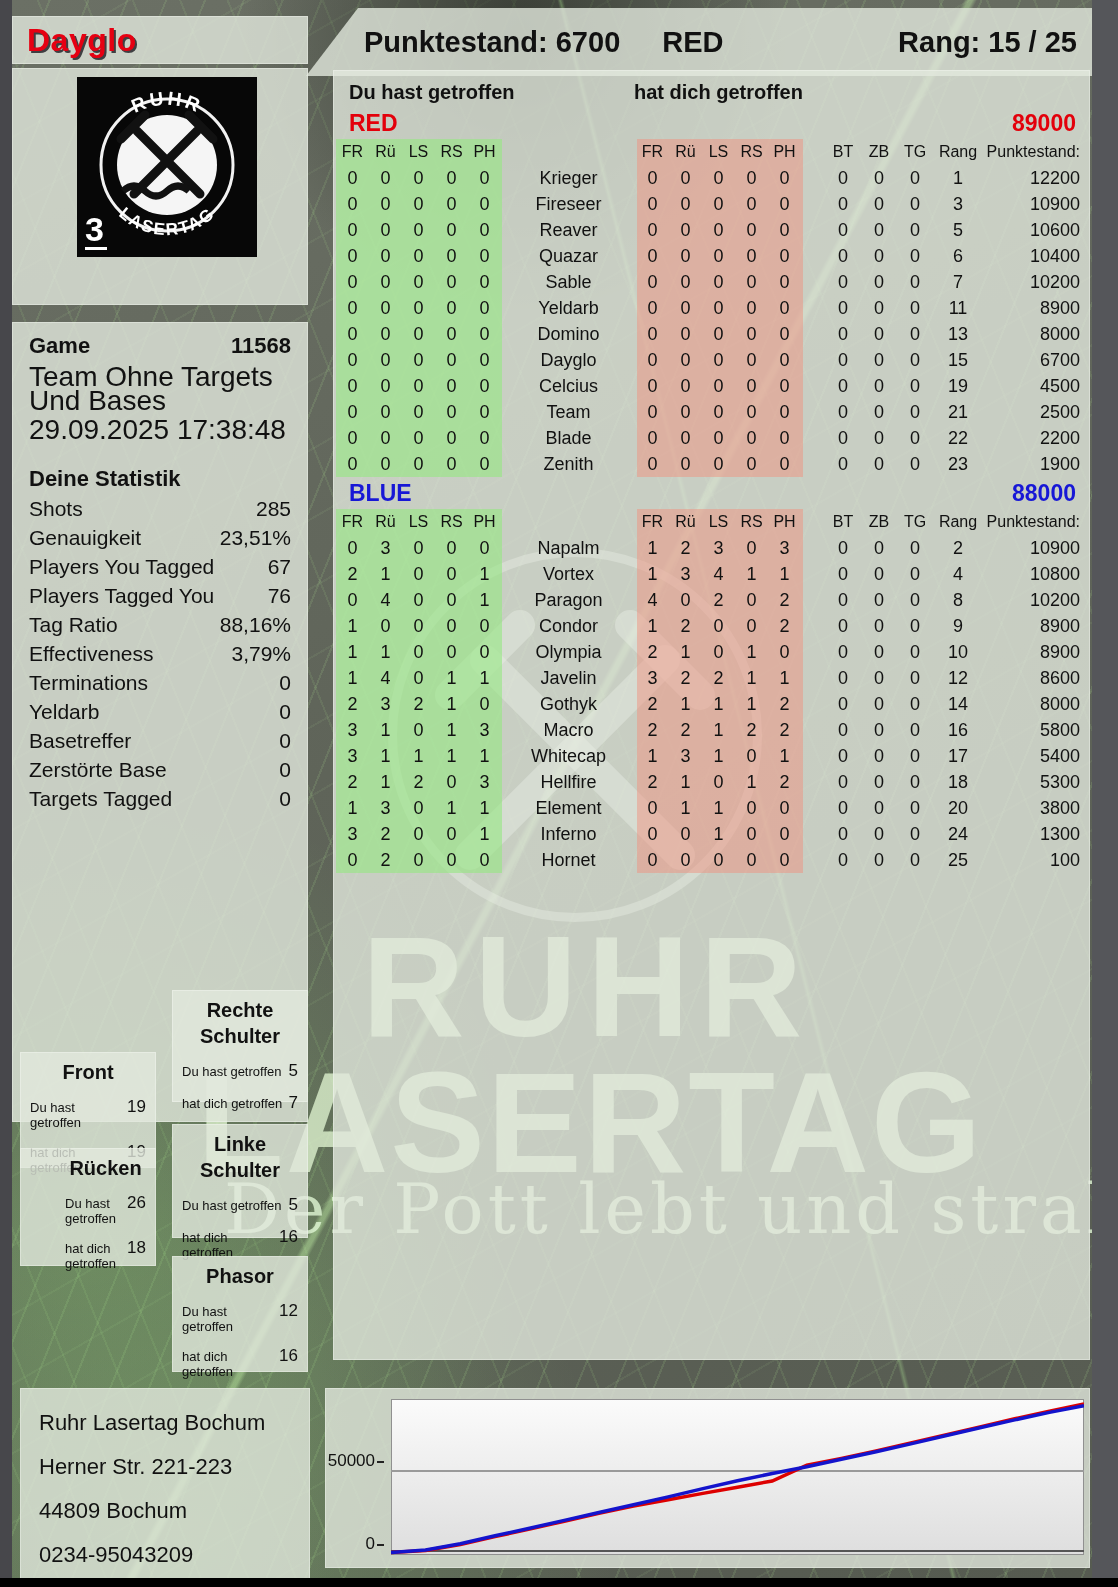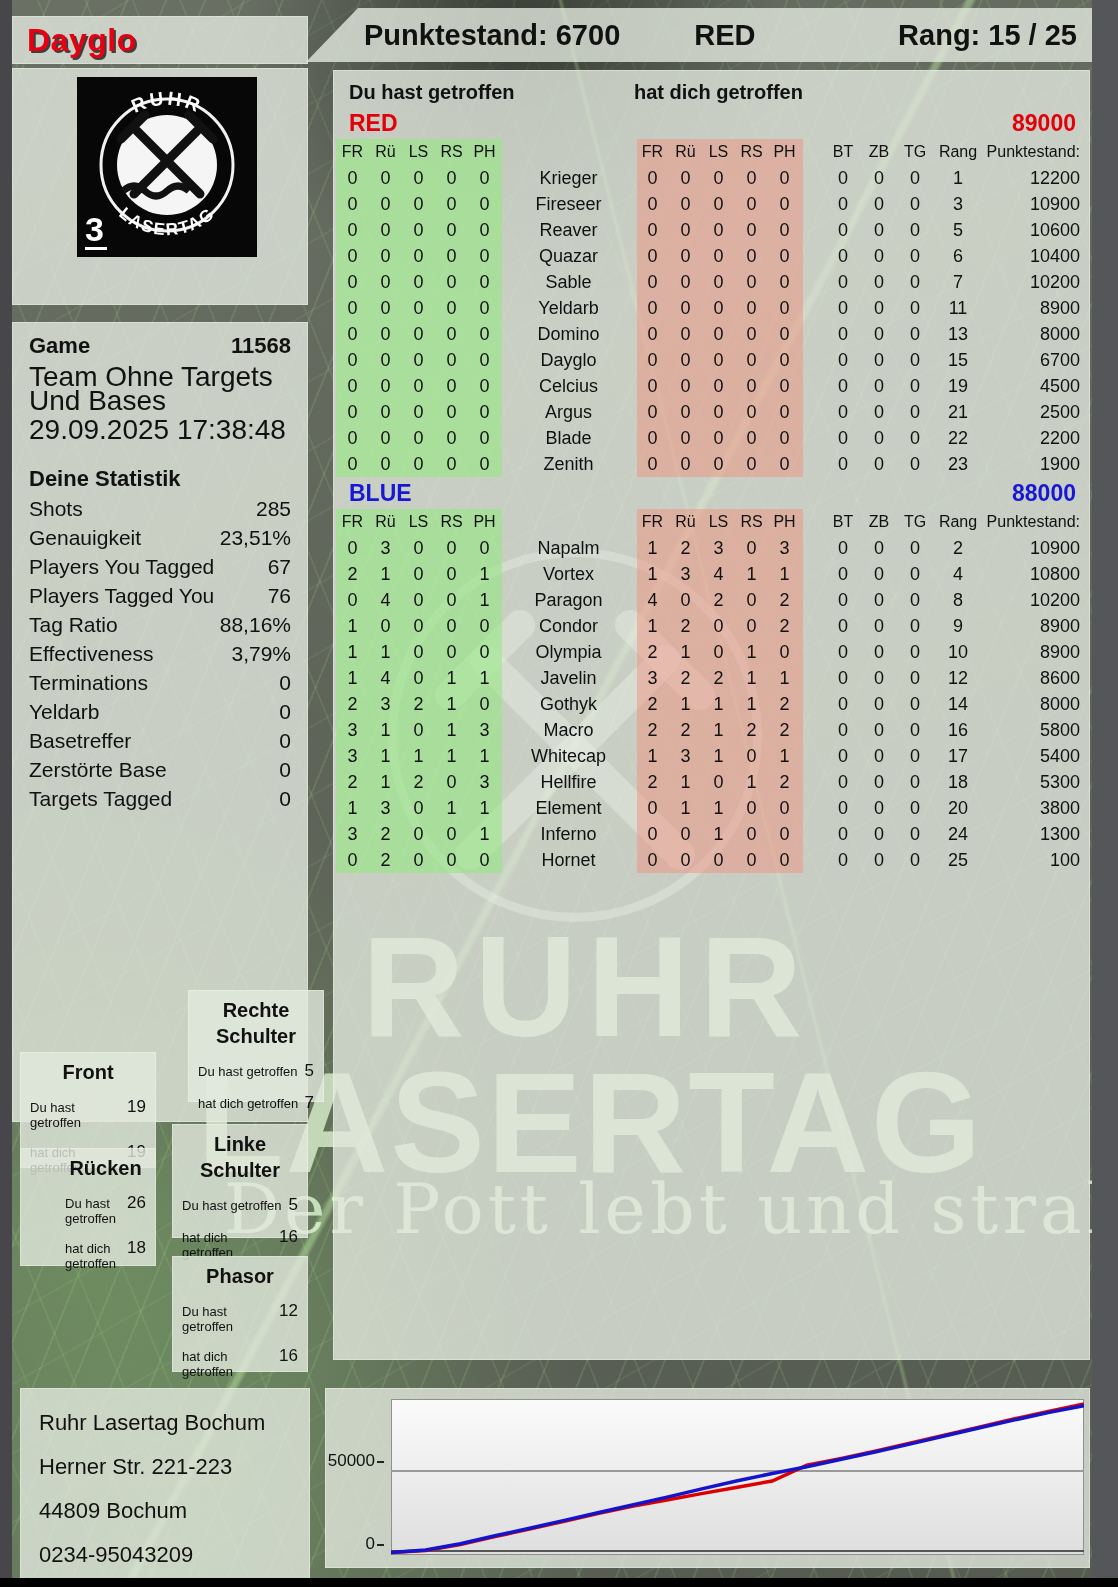--- a/index.html
+++ b/index.html
@@ -44,23 +44,23 @@
   .g-sec{font-weight:bold;font-size:22px;margin-top:22px;line-height:30px;}
   .g-sec2{margin-top:124px;}
   .hitbox{width:136px;padding:6px 9px;}
   .hb-title{text-align:center;font-weight:bold;font-size:20px;line-height:26px;}
   .hb-row{display:flex;justify-content:space-between;align-items:baseline;margin-top:12px;}
   .hb-lbl{font-size:13px;}
   .hb-val{font-size:17px;}
   .p-addr{left:20px;top:1388px;width:290px;height:224px;padding:12px 18px;}
   .addr-line{font-size:22px;line-height:44px;}
   
-  .p-head{left:306px;top:8px;width:787px;height:54px;border:none;
+  .p-head{left:306px;top:8px;width:787px;height:68px;border:none;
           clip-path:polygon(52px 0,100% 0,100% 100%,0 100%);
-          display:flex;align-items:center;padding:0 16px 0 58px;gap:32px;}
+          display:flex;align-items:center;padding:0 16px 0 58px;}
   .h-txt{font-size:29px;font-weight:bold;}
   .h-team{margin-left:42px;}
   .h-rank{margin-left:auto;}
   
   .p-main{left:333px;top:70px;width:757px;height:1290px;padding:6px 0 0 0;}
   .hits-header{display:grid;grid-template-columns:285px auto;padding-left:15px;height:30px;align-items:center;}
   .hits-header span{font-weight:bold;font-size:20px;}
   .team-head{display:flex;justify-content:space-between;align-items:center;height:32px;padding:0 13px 0 15px;}
   .team-head .tn,.team-head .tt{font-size:23px;font-weight:bold;}
   .ttable{position:relative;margin-left:2px;}
@@ -181,21 +181,21 @@
           <span>Zerstörte Base</span>
           <span>0</span>
         </div>
         <div class="g-row">
           <span>Targets Tagged</span>
           <span>0</span>
         </div>
       </div>
   </div>
 
-  <div class="panel hitbox" style="left:188px;top:990px;height:112px;">
+  <div class="panel hitbox" style="left:172px;top:990px;height:112px;">
       <div class="hb-title">Rechte Schulter</div>
       <div class="hb-row">
         <span class="hb-lbl">Du hast getroffen</span>
         <span class="hb-val">5</span>
       </div>
       <div class="hb-row">
         <span class="hb-lbl">hat dich getroffen</span>
         <span class="hb-val">7</span>
       </div>
     </div>
@@ -459,21 +459,21 @@
             <span class="tc">0</span>
             <span class="tc">19</span>
             <span class="tscore">4500</span>
           </div>
           <div class="trow">
             <span class="tc">0</span>
             <span class="tc">0</span>
             <span class="tc">0</span>
             <span class="tc">0</span>
             <span class="tc">0</span>
-            <span class="tc">Argus</span>
+            <span class="tc">Team</span>
             <span class="tc">0</span>
             <span class="tc">0</span>
             <span class="tc">0</span>
             <span class="tc">0</span>
             <span class="tc">0</span>
             <span></span>
             <span class="tc">0</span>
             <span class="tc">0</span>
             <span class="tc">0</span>
             <span class="tc">21</span>

